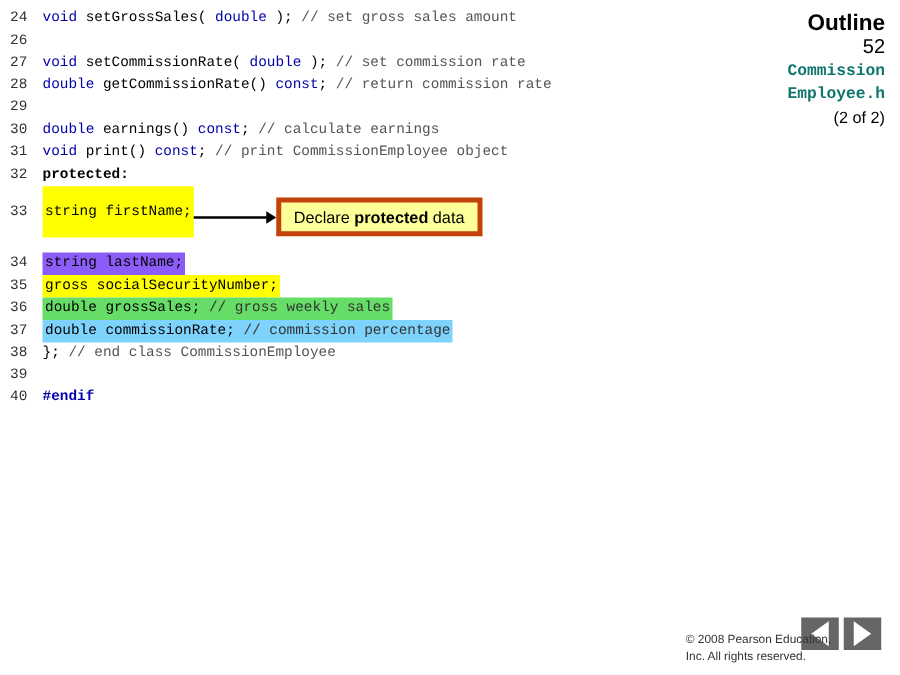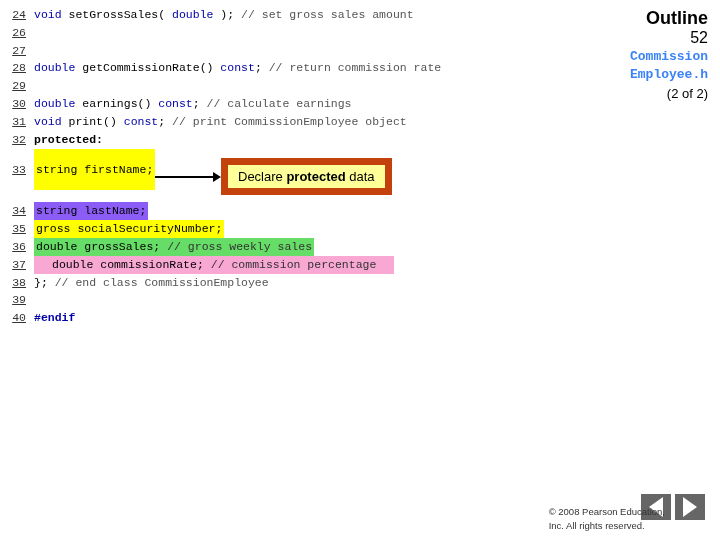--- a/index.html
+++ b/index.html
@@ -45,21 +45,21 @@
       position: absolute;
       top: 48px;
       right: 12px;
       text-align: right;
     }
 
     .file-name {
       font-family: 'Courier New', Courier, monospace;
       font-size: 13px;
       font-weight: bold;
-      color: #3b82f6;
+      color: #0f766e;
       line-height: 1.4;
     }
 
     .slide-info {
       font-family: Arial, sans-serif;
       font-size: 13px;
       color: #000000;
       margin-top: 2px;
     }
 
@@ -77,25 +77,24 @@
       align-items: baseline;
       font-size: 11.5px;
       line-height: 1.55;
       white-space: pre;
     }
 
     .line-num {
       display: inline-block;
       width: 26px;
       color: #333333;
-      text-align: right;
+      text-align: left;
       padding-right: 8px;
       font-size: 11.5px;
       flex-shrink: 0;
-      text-decoration: underline;
     }
 
     .line-code {
       color: #000000;
       font-size: 11.5px;
     }
 
     
     .bottom-nav {
       position: absolute;
@@ -169,21 +168,21 @@
       top: -4px;
       width: 0;
       height: 0;
       border-top: 5px solid transparent;
       border-bottom: 5px solid transparent;
       border-left: 8px solid #000000;
     }
 
     .annotation-box {
       background: #ffff99;
-      border: 7px solid #c2410c;
+      border: 4px solid #c2410c;
       padding: 4px 10px;
       font-family: Arial, sans-serif;
       font-size: 13px;
       white-space: nowrap;
       margin-left: 6px;
     }
 
     .annotation-box strong {
       font-weight: bold;
     }
@@ -214,20 +213,21 @@
     </div>
 
 
     <div class="code-line">
       <span class="line-num">26</span>
       <span class="line-code"> </span>
     </div>
 
     <div class="code-line">
       <span class="line-num">27</span>
+      <span class="line-code"><span style="color:#0000aa;">void</span> setCommissionRate( <span style="color:#0000aa;">double</span> ); <span style="color:#555555;">// set commission rate</span></span>
     </div>
 
     <div class="code-line">
       <span class="line-num">28</span>
       <span class="line-code"><span style="color:#0000aa;">double</span> getCommissionRate() <span style="color:#0000aa;">const</span>; <span style="color:#555555;">// return commission rate</span></span>
     </div>
 
     <div class="code-line">
       <span class="line-num">29</span>
       <span class="line-code"> </span>
@@ -263,21 +263,21 @@
       <span class="line-code" style="background-color:#ffff00; display:inline-block; padding:0 2px;">gross socialSecurityNumber;</span>
     </div>
 
     <div class="code-line">
       <span class="line-num">36</span>
       <span class="line-code" style="background-color:#66dd66; display:inline-block; padding:0 2px;">double grossSales; <span style="color:#333333;">// gross weekly sales</span></span>
     </div>
 
     <div class="code-line">
       <span class="line-num">37</span>
-      <span class="line-code" style="background-color:#f9a8d4; display:inline-block; padding:0 18px;">double commissionRate; <span style="color:#333333;">// commission percentage</span></span>
+      <span class="line-code" style="background-color:#7dd3fc; display:inline-block; padding:0 2px;">double commissionRate; <span style="color:#333333;">// commission percentage</span></span>
     </div>
 
     <div class="code-line">
       <span class="line-num">38</span>
       <span class="line-code">}; <span style="color:#555555;">// end class CommissionEmployee</span></span>
     </div>
 
     <div class="code-line">
       <span class="line-num">39</span>
       <span class="line-code"> </span>

